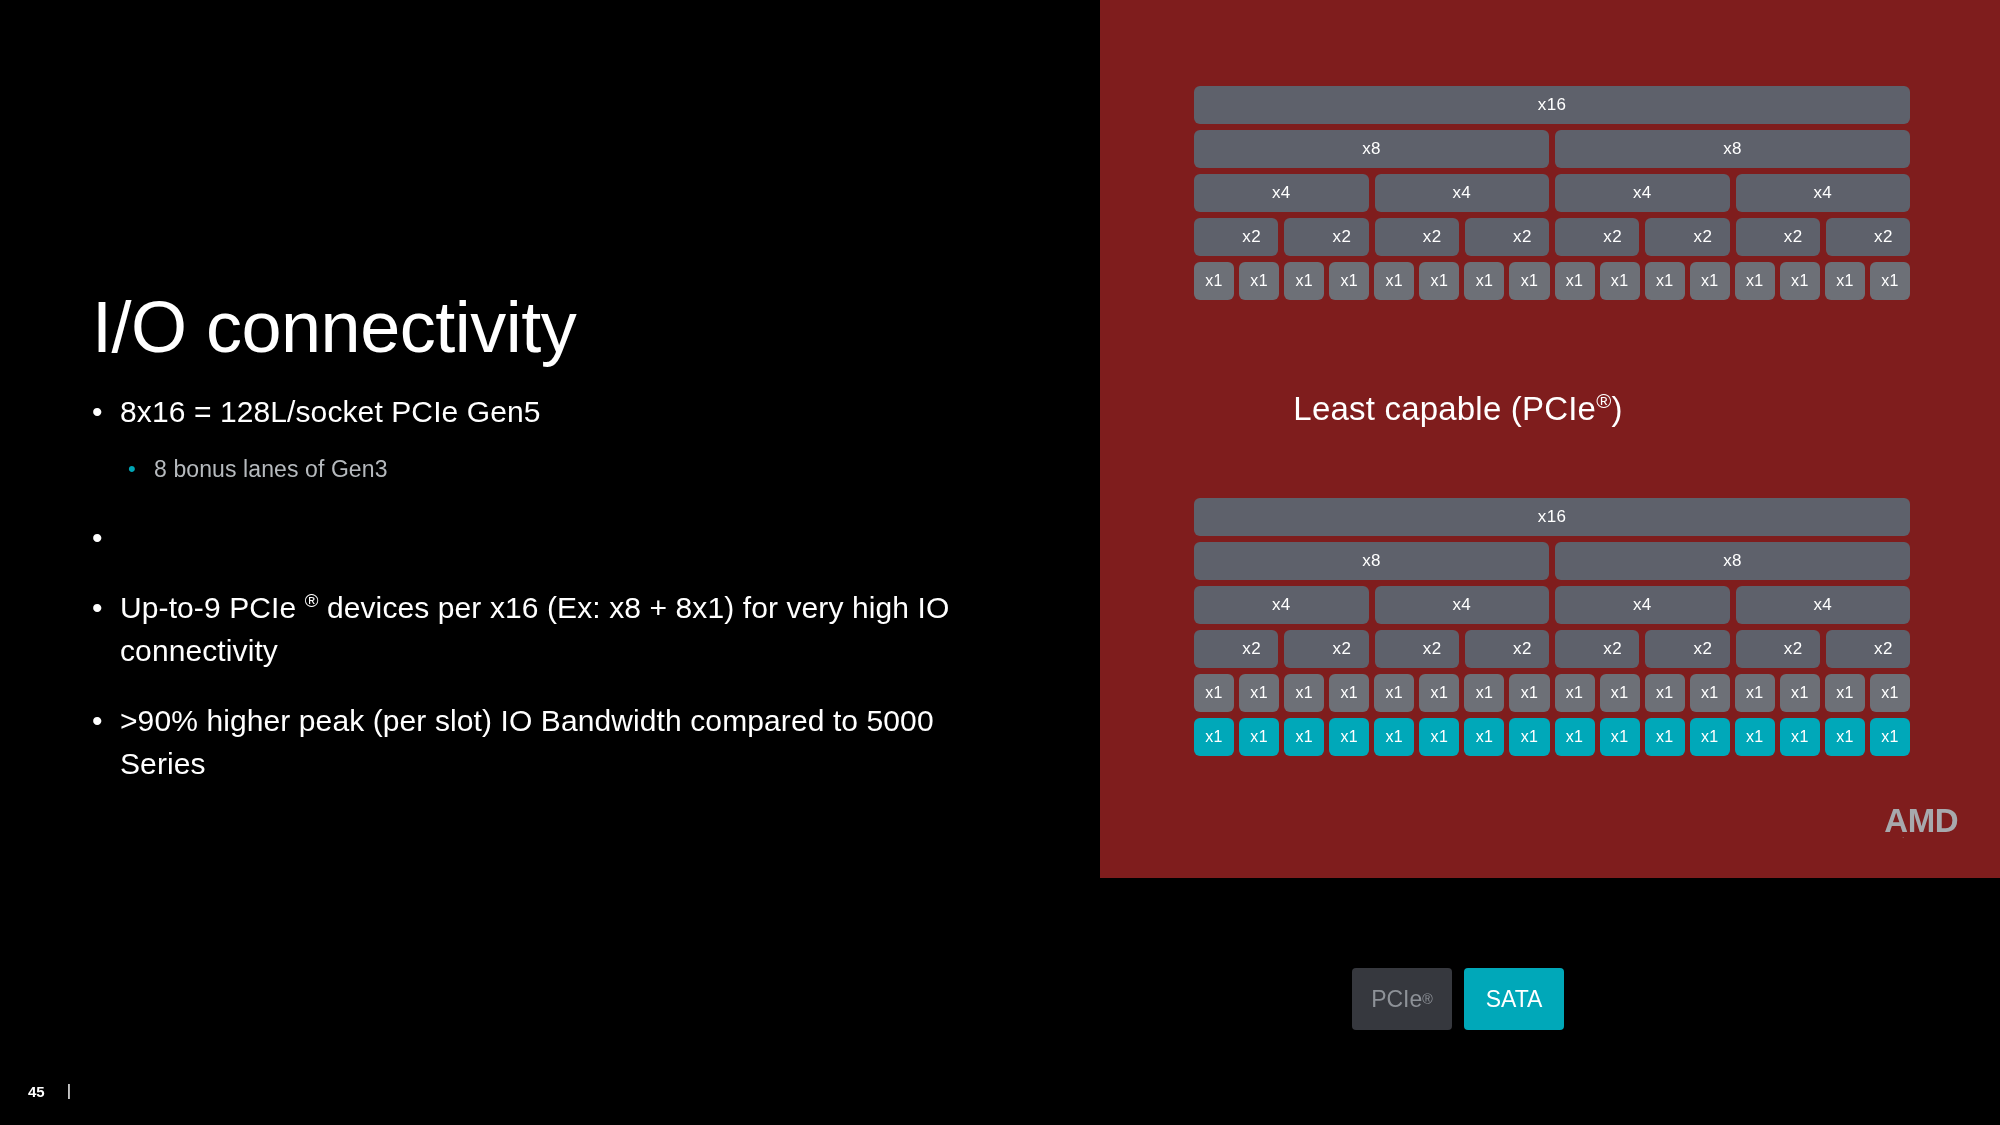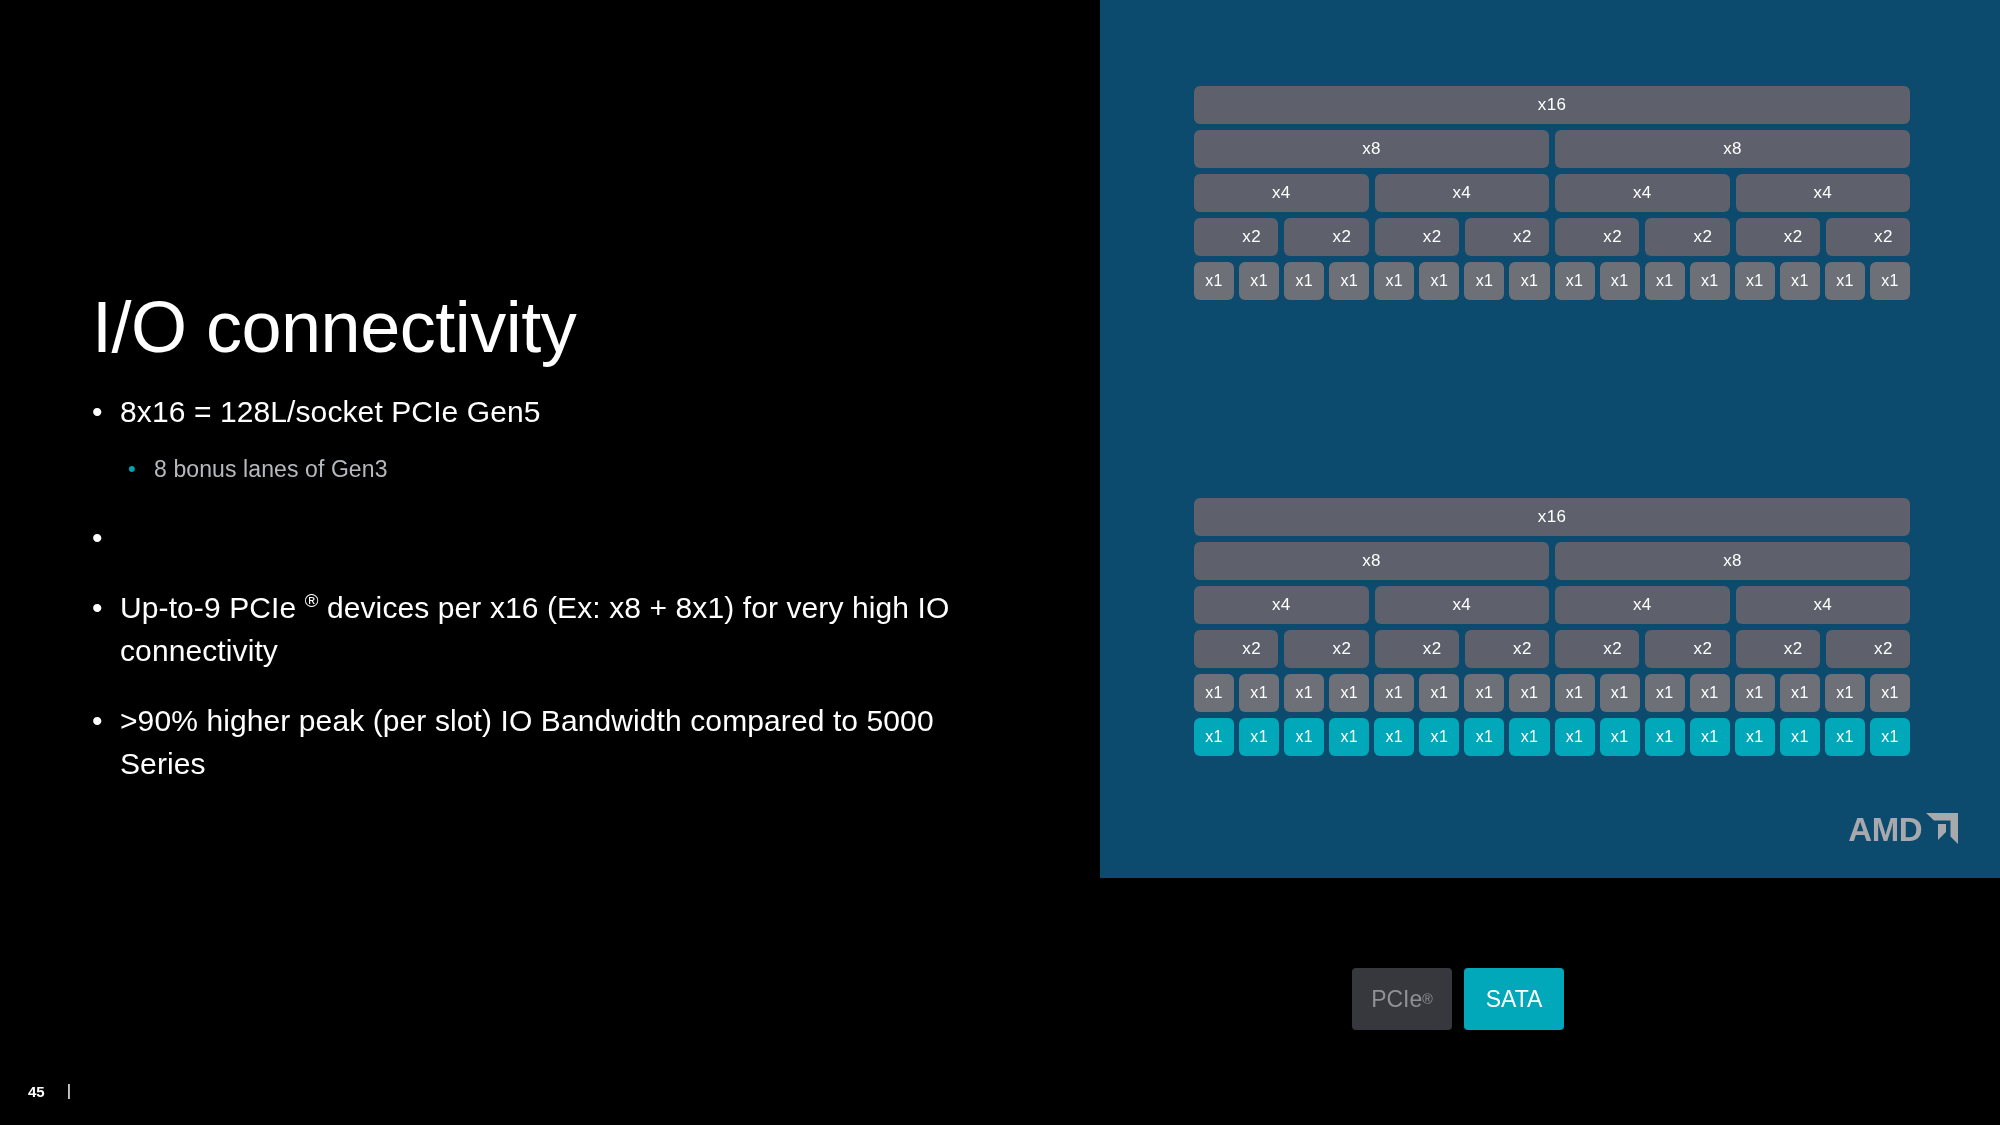--- a/index.html
+++ b/index.html
@@ -106,21 +106,21 @@
     color: #ffffff;
     font-size: 17px;
     font-weight: 300;
   }
 
   
   #right-panel {
     position: relative;
     width: 900px;
     height: 878px;
-    background: #0c4a6e;
+    background: #7f1d1d;
     flex: 0 0 900px;
   }
 
   .diagram {
     position: absolute;
     left: 94px;
     width: 716px;
   }
   #diagram-top { top: 86px; }
   #diagram-bottom { top: 498px; }
@@ -196,24 +196,24 @@
   }
   .legend-chip.sata {
     background: #00a8b9;
     color: #ffffff;
   }
 
   
   #amd-logo {
     position: absolute;
     right: 42px;
-    bottom: 32px;
-    display: flex;
-    align-items: center;
+    bottom: 40px;
+    display: flex;
     height: 34px;
+    flex-direction: column;
   }
   #amd-wordmark {
     font-size: 33px;
     font-weight: 700;
     letter-spacing: -0.5px;
     color: #a7a9ad;
     line-height: 1;
   }
   #amd-mark {
     margin-left: 2px;
@@ -295,20 +295,21 @@
           <div class="lane-box w1">x1</div>
           <div class="lane-box w1">x1</div>
           <div class="lane-box w1">x1</div>
           <div class="lane-box w1">x1</div>
           <div class="lane-box w1">x1</div>
           <div class="lane-box w1">x1</div>
           <div class="lane-box w1">x1</div>
           <div class="lane-box w1">x1</div>
         </div>
       </div>
+    <div class="diagram-caption" id="caption-top"><span>Least capable (PCIe</span><span class="reg">®</span><span>)</span></div>
 
     <div class="diagram" id="diagram-bottom">
         <div class="lane-row">
           <div class="lane-box w16">x16</div>
         </div>
         <div class="lane-row">
           <div class="lane-box w8">x8</div>
           <div class="lane-box w8">x8</div>
         </div>
         <div class="lane-row">

